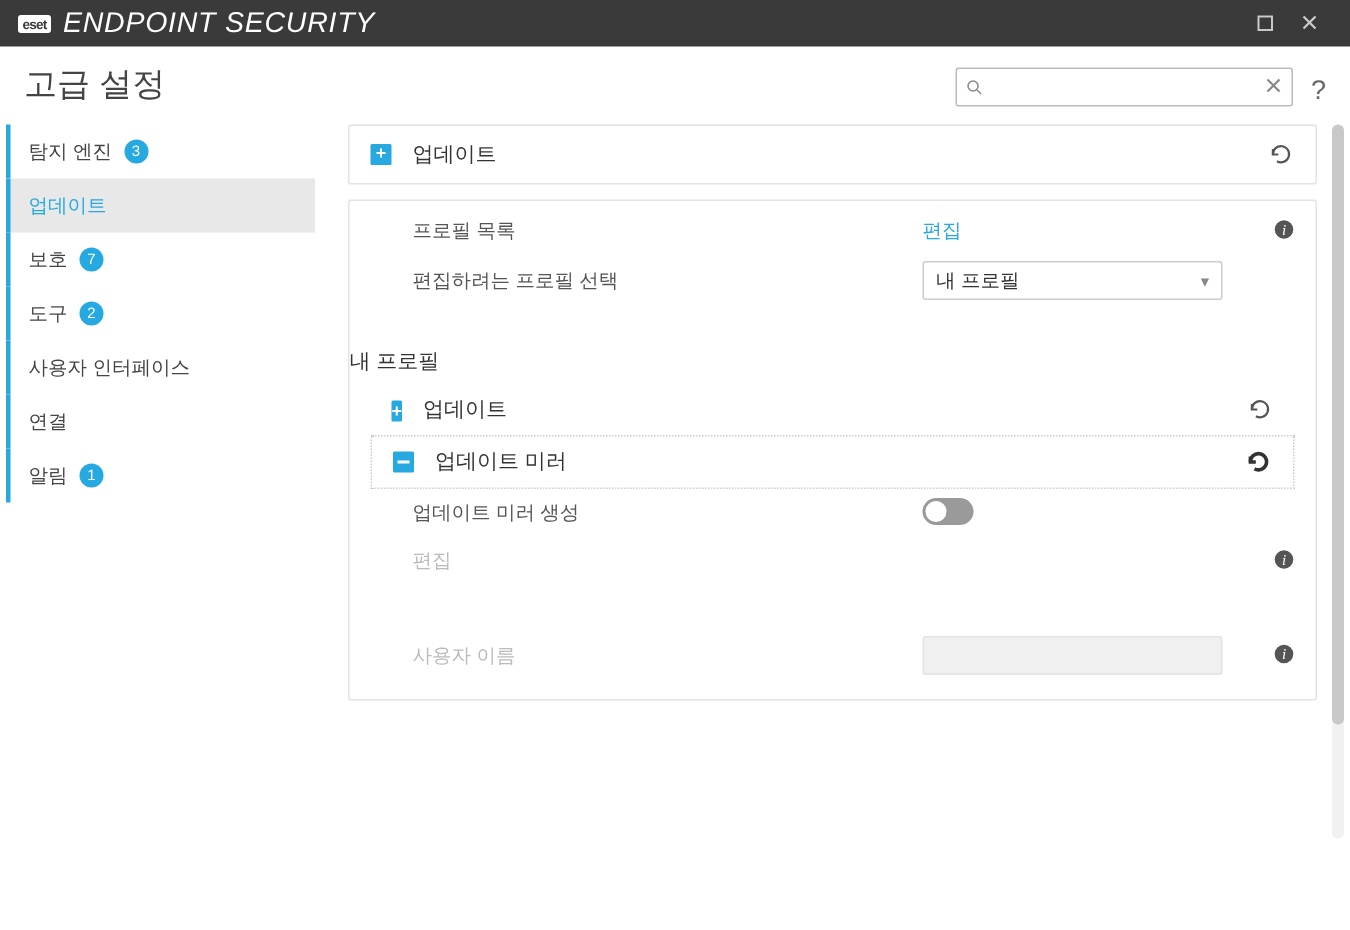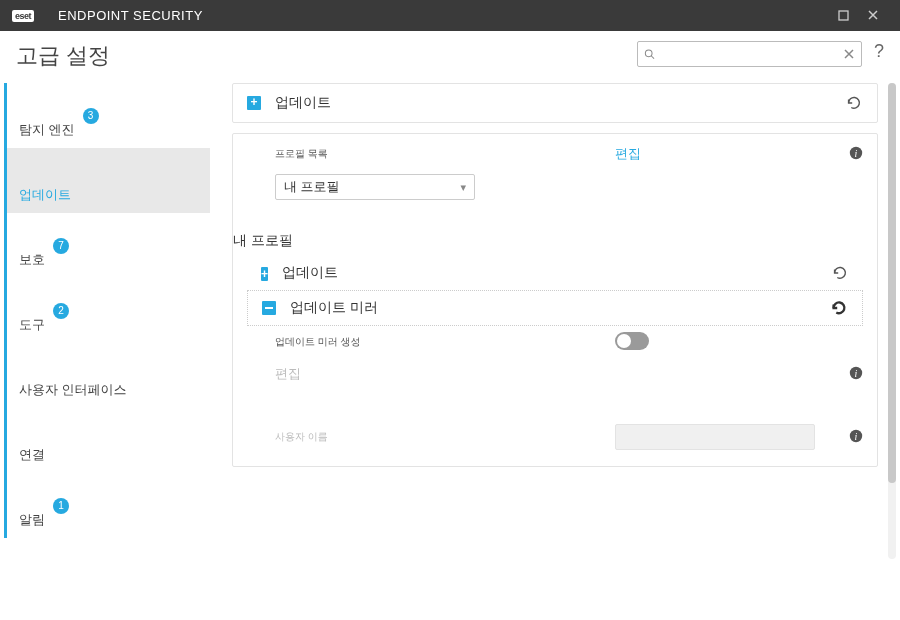--- a/index.html
+++ b/index.html
@@ -1,44 +1,44 @@
 <!DOCTYPE html>
 <html><head>
   <meta charset="utf-8">
   <style>
     * { box-sizing: border-box; margin: 0; padding: 0; }
     body { font-family: "Segoe UI", Arial, sans-serif; font-size: 13px; color: #333; background: #fff; width: 900px; height: 620px; overflow: hidden; }
     
     
     .titlebar { height: 31px; background: #3a3a3a; color: #fff; display: flex; align-items: center; padding: 0 12px; }
-    .titlebar .brand-logo { background: #fff; color: #3a3a3a; font-size: 9px; font-weight: bold; padding: 1px 3px; border-radius: 2px; margin-right: 24px; letter-spacing: -0.5px; }
-    .titlebar .brand-text { font-size: 13px; letter-spacing: 0.5px; font-weight: 300; }
+    .titlebar .brand-logo { background: #fff; color: #3a3a3a; font-size: 9px; font-weight: bold; padding: 1px 3px; border-radius: 2px; margin-right: 8px; letter-spacing: -0.5px; }
+    .titlebar .brand-text { font-size: 19px; letter-spacing: 0.5px; font-weight: 300; font-style: italic; }
     .titlebar .brand-text b { font-weight: 400; }
     .titlebar .spacer { flex: 1; }
     .titlebar .winbtn { width: 30px; text-align: center; font-size: 14px; cursor: pointer; color: #ccc; }
     
     
-    .header { display: flex; align-items: flex-start; padding: 10px 16px 8px 16px; }
+    .header { display: flex; align-items: flex-end; padding: 10px 16px 8px 16px; }
     .header .title { font-size: 22px; color: #444; flex: 0 0 auto; }
     .header .spacer { flex: 1; }
     .search-box { position: relative; width: 225px; height: 26px; border: 1px solid #bbb; border-radius: 2px; display: flex; align-items: center; background: #fff; }
     .search-box svg.mag { width: 14px; height: 14px; margin-left: 6px; }
     .search-box input { flex: 1; border: none; outline: none; padding: 0 6px; font-size: 13px; background: transparent; }
     .search-box .clear { width: 16px; text-align: center; color: #888; margin-right: 6px; cursor: pointer; font-size: 15px; }
     .help-btn { font-size: 18px; color: #666; margin-left: 12px; cursor: pointer; }
     
     
     .main { display: flex; height: 534px; }
     
     
     .sidebar { width: 210px; padding: 4px 0 4px 4px; }
     .sidebar-item { display: flex; align-items: center; padding: 9px 12px; cursor: pointer; color: #444; border-left: 3px solid transparent; position: relative; }
     .sidebar-item.accent { border-left-color: #26a9e0; }
     .sidebar-item.active { background: #e8e8e8; color: #26a9e0; }
-    .sidebar-item .label { flex: 0 0 auto; margin-top: 29px; }
+    .sidebar-item .label { flex: 0 0 auto; }
     .sidebar-item .badge { background: #26a9e0; color: #fff; border-radius: 9px; min-width: 16px; height: 16px; font-size: 10px; display: inline-flex; align-items: center; justify-content: center; padding: 0 4px; margin-left: 8px; }
     
     
     .content-wrap { flex: 1; position: relative; padding-right: 16px; }
     .content { height: 480px; overflow-y: auto; padding: 4px 6px 4px 22px; }
     .scrollbar-track { position: absolute; right: 4px; top: 4px; width: 8px; height: 476px; background: #f1f1f1; border-radius: 4px; }
     .scrollbar-thumb { position: absolute; left: 0; top: 0; width: 8px; height: 400px; background: #c8c8c8; border-radius: 4px; }
     
     .panel { border: 1px solid #e3e3e3; border-radius: 2px; margin-bottom: 10px; background: #fff; }
     .panel-header { display: flex; align-items: center; padding: 10px 14px; }
@@ -46,21 +46,21 @@
     .exp-plus { background: #26a9e0; color: #fff; font-size: 12px; font-weight: bold; width: 14px; height: 14px; line-height: 13px; text-align: center; border-radius: 1px; }
     .exp-minus { background: #26a9e0; color: #fff; width: 14px; height: 14px; display: flex; align-items: center; justify-content: center; border-radius: 1px; }
     .exp-minus::after { content: ""; display: block; width: 8px; height: 2px; background: #fff; }
     .panel-title { flex: 1; font-size: 14px; color: #333; }
     .reset-icon { width: 18px; height: 18px; cursor: pointer; }
     .reset-icon.bold svg path { stroke-width: 2.6; }
     
     .panel-body { padding: 4px 14px 12px 42px; }
     
     .setting-row { display: flex; align-items: center; min-height: 32px; padding: 4px 0; }
-    .setting-row .label { flex: 0 0 340px; color: #555; font-size: 10px; }
+    .setting-row .label { flex: 0 0 340px; color: #555; font-size: 13px; }
     .setting-row .label.disabled { color: #bbb; }
     .setting-row .control { flex: 1; }
     .setting-row .info-icon { width: 16px; color: #555; font-size: 14px; margin-left: 8px; text-align: right; }
     
     .link { color: #26a9e0; cursor: pointer; }
     .link.disabled { color: #bbb; cursor: default; }
     
     .select { border: 1px solid #ccc; border-radius: 2px; height: 26px; width: 200px; display: flex; align-items: center; padding: 0 8px; cursor: pointer; justify-content: space-between; background: #fff; }
     .select .chev { color: #888; font-size: 11px; }
     
@@ -184,20 +184,21 @@
             <span class="label">프로필 목록</span>
             <span class="control"><span class="link">편집</span></span>
             <span class="info-icon">
               <svg width="14" height="14" viewBox="0 0 14 14">
                   <circle cx="7" cy="7" r="6.2" fill="#555"></circle>
                   <text x="7" y="10.5" text-anchor="middle" fill="#fff" font-size="10" font-family="serif" font-style="italic">i</text>
                 </svg>
             </span>
           </div>
           <div class="setting-row">
+            <span class="label">편집하려는 프로필 선택</span>
             <span class="control">
               <div class="select">
                 <span>내 프로필</span>
                 <span class="chev">▾</span>
               </div>
             </span>
             <span class="info-icon"></span>
           </div>
 
           <div class="subsection-title">내 프로필</div>

